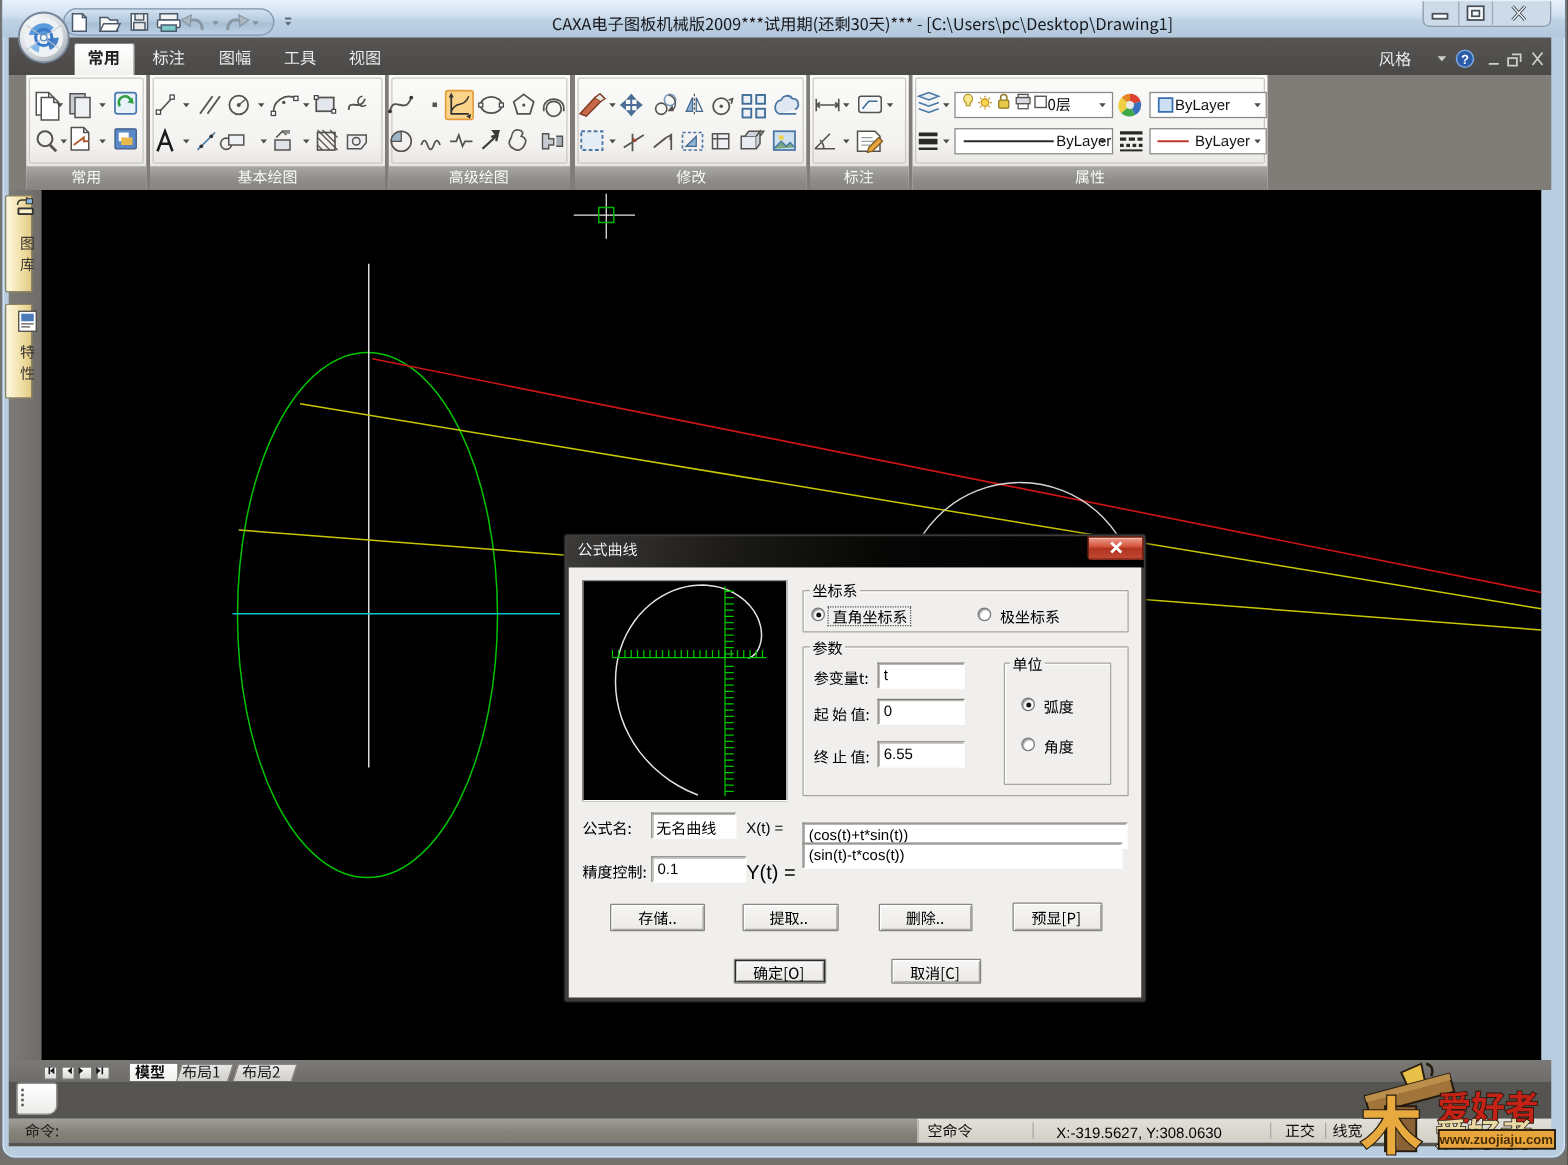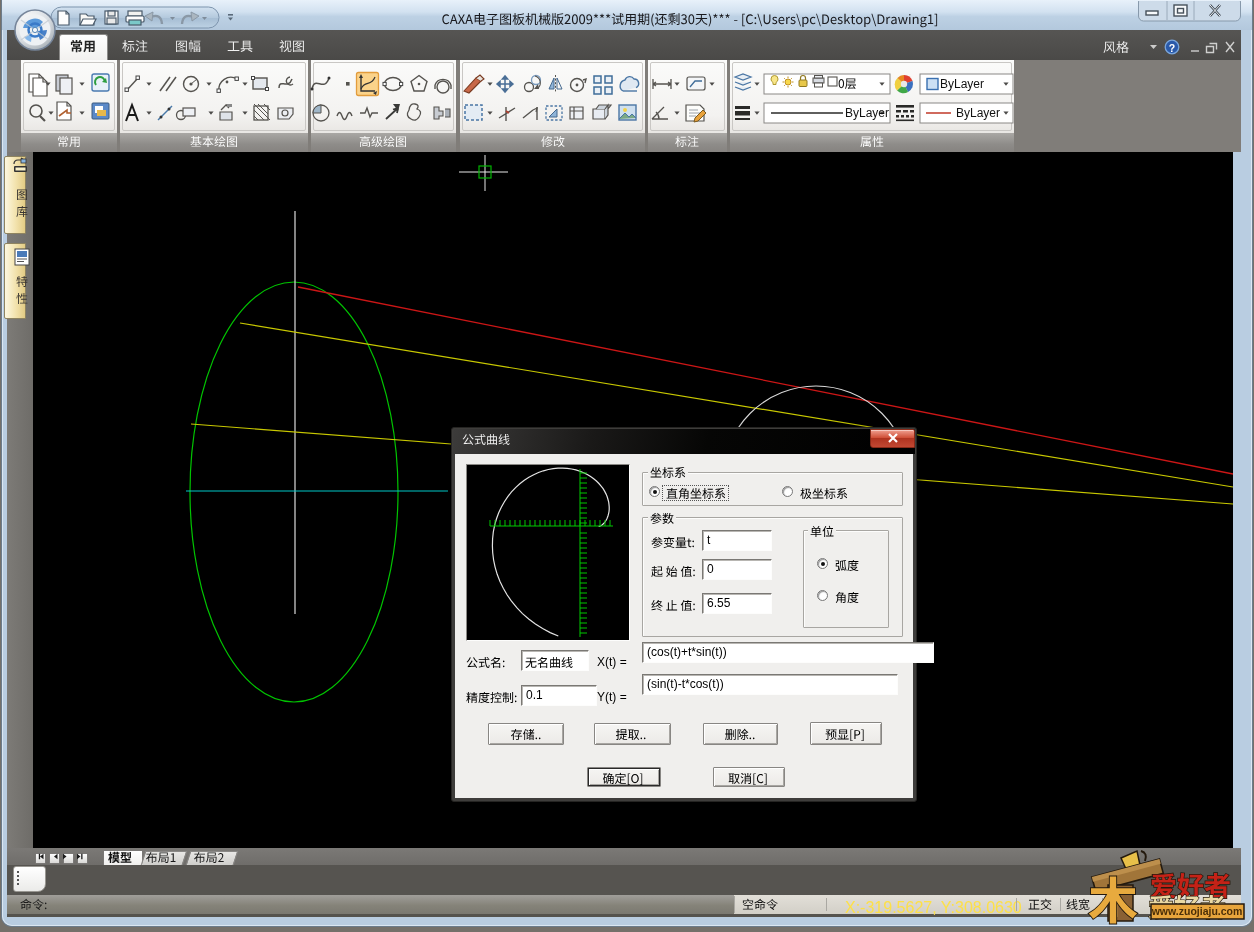--- a/index.html
+++ b/index.html
@@ -375,21 +375,21 @@
       <g fill="#555">
         <rect x="3" y="4" width="2" height="2"></rect>
         <rect x="3" y="8" width="2" height="2"></rect>
         <rect x="3" y="12" width="2" height="2"></rect>
         <rect x="3" y="16" width="2" height="2"></rect>
       </g>
     </svg></div>
 <div id="statusL"></div>
 <div style="position:absolute;left:7px;top:914px;width:1234px;height:3px;background:#55534e"></div>
 <div id="statusR"></div>
-<div class="lat" style="left:845px;top:899px;font-size:16px;color:#fde047">X:-319.5627, Y:308.0630</div>
+<div class="lat" style="left:845px;top:899px;font-size:12px;color:#000000">X:-319.5627, Y:308.0630</div>
 <svg width="507" height="19" style="position:absolute;left:734px;top:895px">
     <g stroke="#aaa8a2">
       <line x1="0.5" y1="1" x2="0.5" y2="18"></line>
       <line x1="92.5" y1="3" x2="92.5" y2="16"></line>
       <line x1="282.5" y1="3" x2="282.5" y2="16"></line>
       <line x1="326.5" y1="3" x2="326.5" y2="16"></line>
       <line x1="368.5" y1="3" x2="368.5" y2="16"></line>
     </g>
   </svg>
 <div class="lat" style="left:940px;top:77px;font-size:12px;color:#111">ByLayer</div>
@@ -420,25 +420,25 @@
 <div style="position:absolute;left:353px;top:70px;width:28px;height:14px;background:#f0efed"></div>
 <div class="radio sel" style="left:194px;top:32px"></div>
 <div style="position:absolute;left:207px;top:31px;width:67px;height:16px;border:1px dotted #555"></div>
 <div class="radio" style="left:327px;top:32px"></div>
 <div class="radio sel" style="left:362px;top:104px"></div>
 <div class="radio" style="left:362px;top:136px"></div>
 <div class="edit" style="left:247px;top:76px;width:70px;height:21px">t</div>
 <div class="edit" style="left:247px;top:105px;width:70px;height:21px">0</div>
 <div class="edit" style="left:247px;top:139px;width:70px;height:21px">6.55</div>
 <div class="edit" style="left:66px;top:196px;width:68px;height:21px"></div>
-<div class="edit" style="left:187px;top:188px;width:292px;height:21px">(cos(t)+t*sin(t))</div>
+<div class="edit" style="left:187px;top:204px;width:260px;height:21px">(cos(t)+t*sin(t))</div>
 <div class="edit" style="left:66px;top:231px;width:76px;height:21px">0.1</div>
 <div class="edit" style="left:187px;top:220px;width:256px;height:21px">(sin(t)-t*cos(t))</div>
 <div class="lat" style="left:142px;top:201px;font-size:12px">X(t) =</div>
-<div class="lat" style="left:142px;top:236px;font-size:12px">Y(t) =</div>
+<div class="lat" style="left:142px;top:236px;font-size:16px">Y(t) =</div>
 <div class="btn" style="left:33px;top:269px;width:76px;height:22px"></div>
 <div class="btn" style="left:139px;top:269px;width:77px;height:22px"></div>
 <div class="btn" style="left:248px;top:269px;width:75px;height:22px"></div>
 <div class="btn" style="left:355px;top:268px;width:72px;height:23px"></div>
 <div class="btn" style="left:132px;top:313px;width:74px;height:20px;box-shadow:inset 0 0 0 1px #2a2a2a,inset 2px 2px 0 #fff,inset -2px -2px 0 #a8a6a2"></div>
 <div class="btn" style="left:258px;top:313px;width:72px;height:20px"></div>
 </div>
 </div>
 <div id="wmk" style="position:absolute;left:1085px;top:845px;width:169px;height:87px;z-index:50">
 <svg width="169" height="87">

